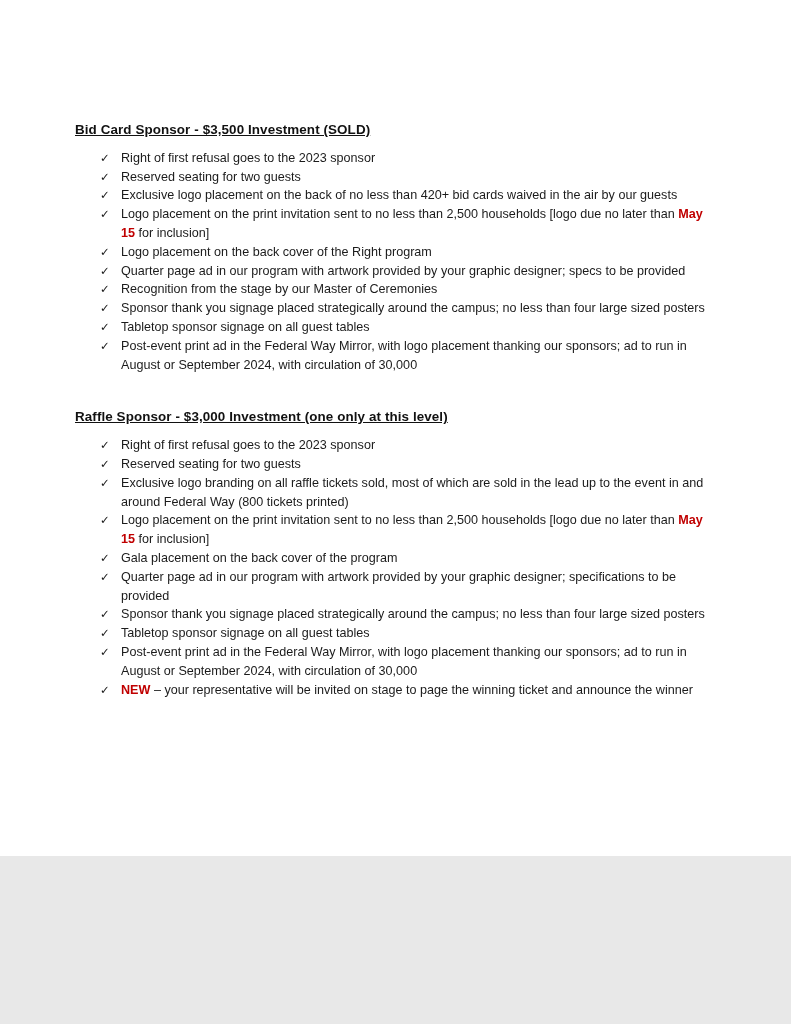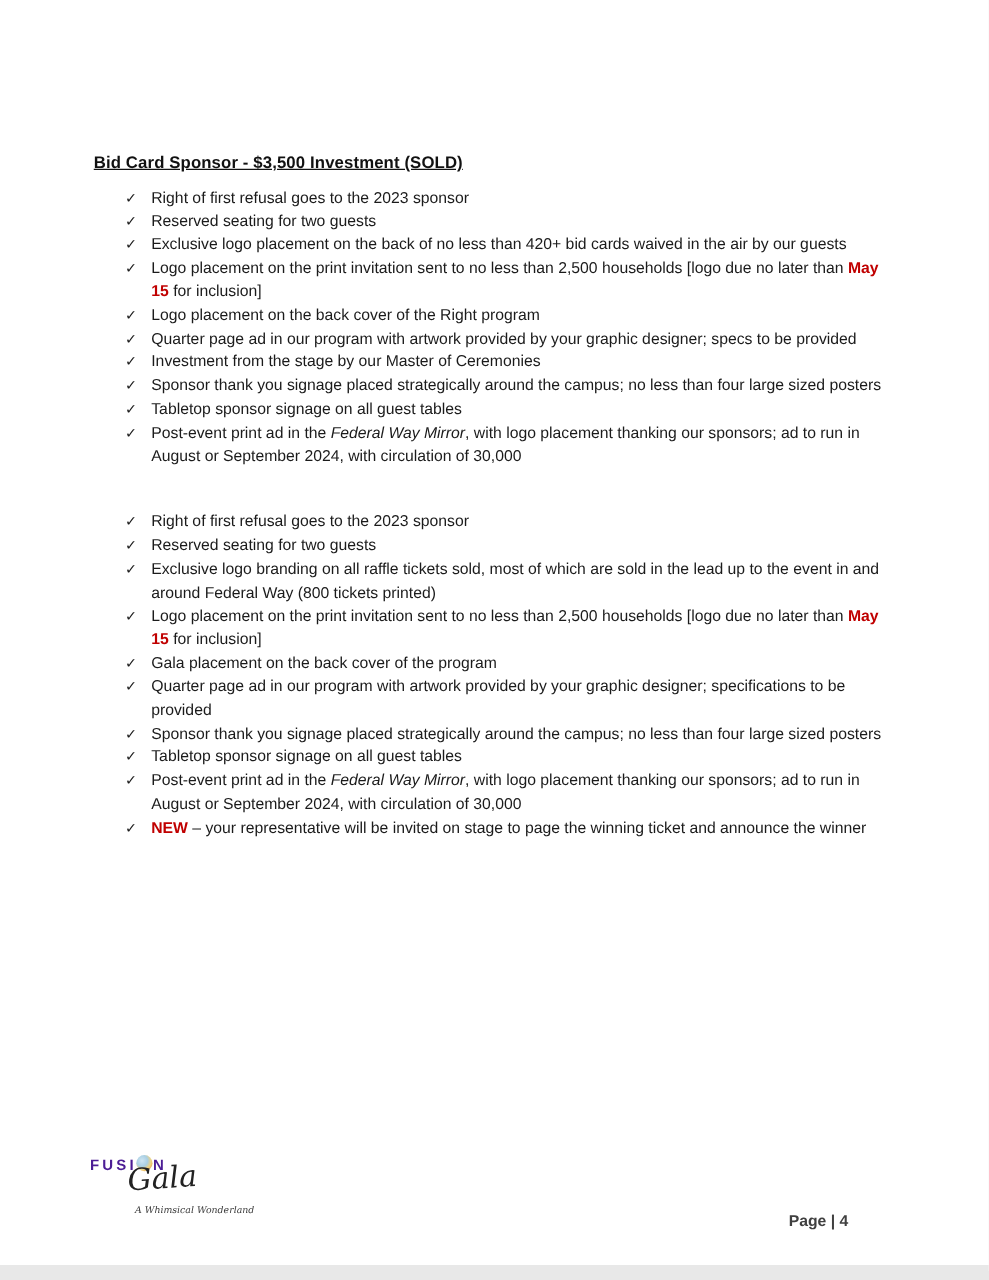--- a/index.html
+++ b/index.html
@@ -3,21 +3,21 @@
 <meta charset="utf-8">
 <style>
   html, body { margin: 0; padding: 0; }
   body {
     background: #e8e8e8;
     font-family: "Liberation Sans", sans-serif;
   }
   .page {
     position: relative;
     width: 791px;
-    height: 1012px;
+    height: 856px;
     background: #ffffff;
     margin: 0 auto;
     overflow: hidden;
     color: #1b1b1b;
   }
   .content {
     position: absolute;
     left: 75px;
     top: 121px;
     width: 642px;
@@ -45,21 +45,21 @@
   }
   .check {
     flex: 0 0 21px;
     margin-left: 25px;
     font-family: "DejaVu Sans", sans-serif;
     font-size: 11.5px;
     color: #1b1b1b;
   }
   .item-text { flex: 1 1 auto; }
   .red { color: #C00000; font-weight: bold; }
-  .italic { font-style: italic; }
+  .italic { }
   .footer {
     position: absolute;
     left: 631px;
     top: 970px;
     font-size: 12.6px;
     font-weight: bold;
     color: #404040;
   }
   .logo {
     position: absolute;
@@ -129,38 +129,39 @@
           <li>
             <span class="check">✓</span>
             <span class="item-text"><span>Logo placement on the back cover of the Right program</span></span>
           </li>
           <li>
             <span class="check">✓</span>
             <span class="item-text"><span>Quarter page ad in our program with artwork provided by your graphic designer; specs to be provided</span></span>
           </li>
           <li>
             <span class="check">✓</span>
-            <span class="item-text"><span>Investment from the stage by our Master of Ceremonies</span></span>
+            <span class="item-text"><span>Recognition from the stage by our Master of Ceremonies</span></span>
           </li>
           <li>
             <span class="check">✓</span>
             <span class="item-text"><span>Sponsor thank you signage placed strategically around the campus; no less than four large sized posters</span></span>
           </li>
           <li>
             <span class="check">✓</span>
             <span class="item-text"><span>Tabletop sponsor signage on all guest tables</span></span>
           </li>
           <li>
             <span class="check">✓</span>
             <span class="item-text"><span>Post-event print ad in the </span><span class="italic">Federal Way Mirror</span><span>, with logo placement thanking our sponsors; ad to run in August or September 2024, with circulation of 30,000</span></span>
           </li>
         </ul>
     </div>
 
     <div class="section">
+      <h2 class="section-heading">Raffle Sponsor - $3,000 Investment (one only at this level)</h2>
       <ul class="benefits">
           <li>
             <span class="check">✓</span>
             <span class="item-text"><span>Right of first refusal goes to the 2023 sponsor</span></span>
           </li>
           <li>
             <span class="check">✓</span>
             <span class="item-text"><span>Reserved seating for two guests</span></span>
           </li>
           <li>

